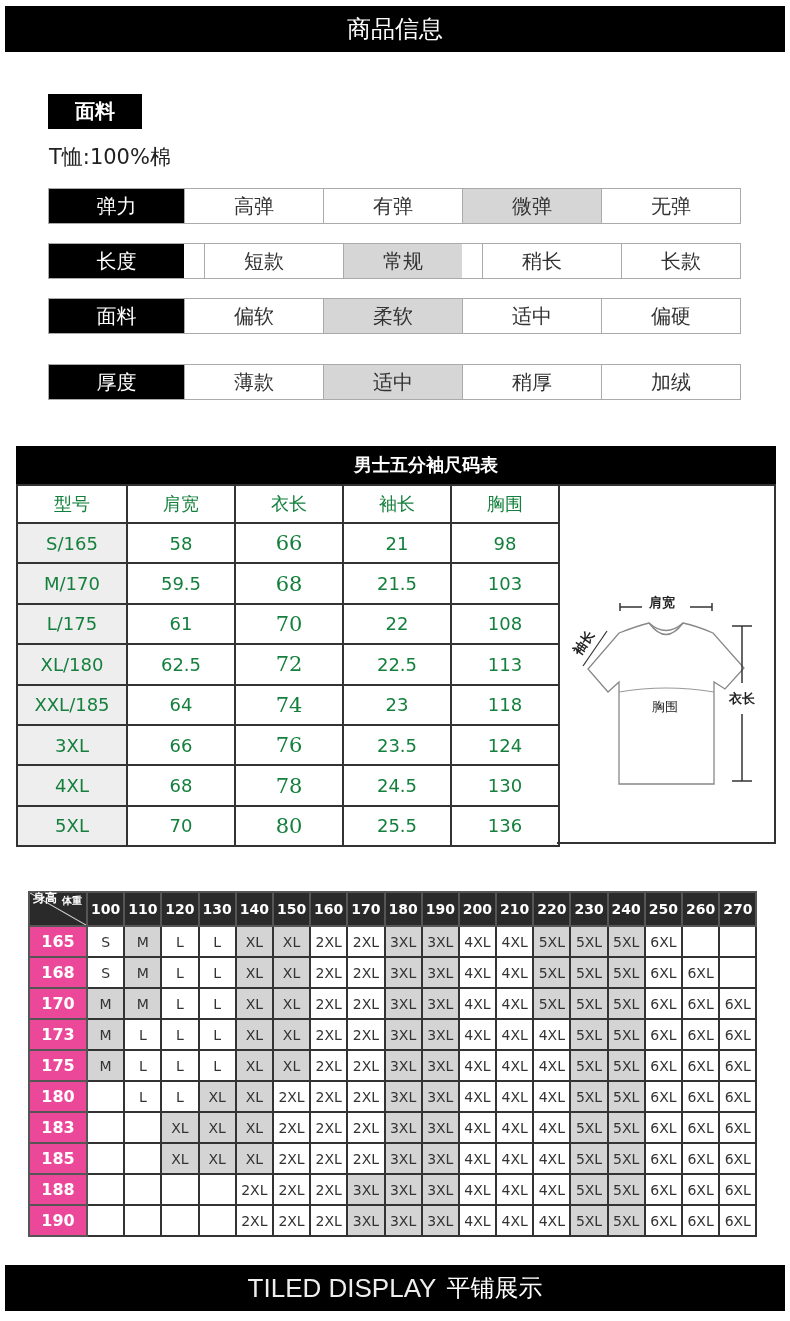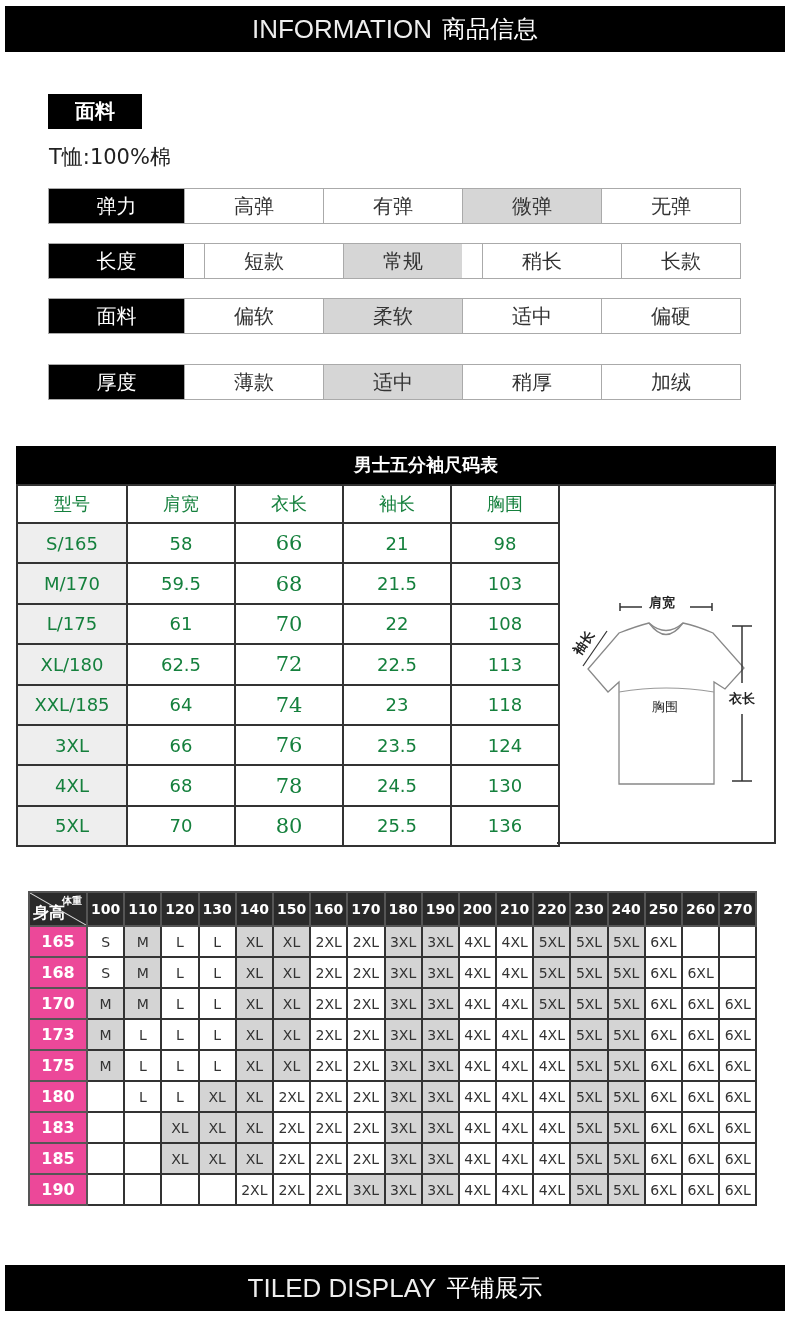--- a/index.html
+++ b/index.html
@@ -29,28 +29,27 @@
   table.size td.serif { font-family: "DejaVu Serif", serif; font-size: 21px; }
   .diagram { position: absolute; left: 557px; top: 484px; width: 219px; height: 360px; border: 2px solid #333; border-left: none; }
 
   table.grid { position: absolute; left: 28px; top: 891px; border-collapse: collapse; }
   table.grid td, table.grid th { border: 2px solid #333; text-align: center; width: 37.2px; height: 29.2px; font-size: 14px; color: #333; font-weight: normal; }
   table.grid th { background: #2a2a2a; color: #fff; font-size: 14px; font-weight: bold; height: 31px; border-color: #555; }
   table.grid th.rowh { background: #ec4899; color: #fff; font-size: 16px; font-weight: bold; width: 58px; }
   table.grid th.corner { position: relative; width: 58px; padding: 16px; }
   table.grid td.g { background: #d4d4d4; }
   .corner-w { position: absolute; right: 4px; top: 1px; font-size: 10px; }
-  .corner-h { position: absolute; left: 3px; bottom: 1px; font-size: 16px; }
+  .corner-h { position: absolute; left: 3px; bottom: 18px; font-size: 12px; }
   .corner-line { position: absolute; left: 0; top: 0; width: 100%; height: 100%; }
 </style>
 </head>
 <body>
 
 <div class="banner" style="top:6px;">
-  <span class="en">INFORMATION</span>
   <span class="zh">商品信息</span>
 </div>
 
 <div class="fabric-tag">面料</div>
 <div class="fabric-desc">T恤:100%棉</div>
 
 <div id="attr-container">
     <div class="attr-row" style="top: 188px;">
       <div class="label">弹力</div>
       <div class="opt">高弹</div>
@@ -370,20 +369,41 @@
         <td>4XL</td>
         <td>4XL</td>
         <td>4XL</td>
         <td class="g" style="background: rgb(212, 212, 212);">5XL</td>
         <td class="g" style="background: rgb(212, 212, 212);">5XL</td>
         <td>6XL</td>
         <td>6XL</td>
         <td>6XL</td>
       </tr>
       <tr>
+        <th class="rowh">188</th>
+        <td></td>
+        <td></td>
+        <td></td>
+        <td></td>
+        <td>2XL</td>
+        <td>2XL</td>
+        <td>2XL</td>
+        <td class="g" style="background: rgb(212, 212, 212);">3XL</td>
+        <td class="g" style="background: rgb(212, 212, 212);">3XL</td>
+        <td class="g" style="background: rgb(212, 212, 212);">3XL</td>
+        <td>4XL</td>
+        <td>4XL</td>
+        <td>4XL</td>
+        <td class="g" style="background: rgb(212, 212, 212);">5XL</td>
+        <td class="g" style="background: rgb(212, 212, 212);">5XL</td>
+        <td>6XL</td>
+        <td>6XL</td>
+        <td>6XL</td>
+      </tr>
+      <tr>
         <th class="rowh">190</th>
         <td></td>
         <td></td>
         <td></td>
         <td></td>
         <td>2XL</td>
         <td>2XL</td>
         <td>2XL</td>
         <td class="g" style="background: rgb(212, 212, 212);">3XL</td>
         <td class="g" style="background: rgb(212, 212, 212);">3XL</td>

